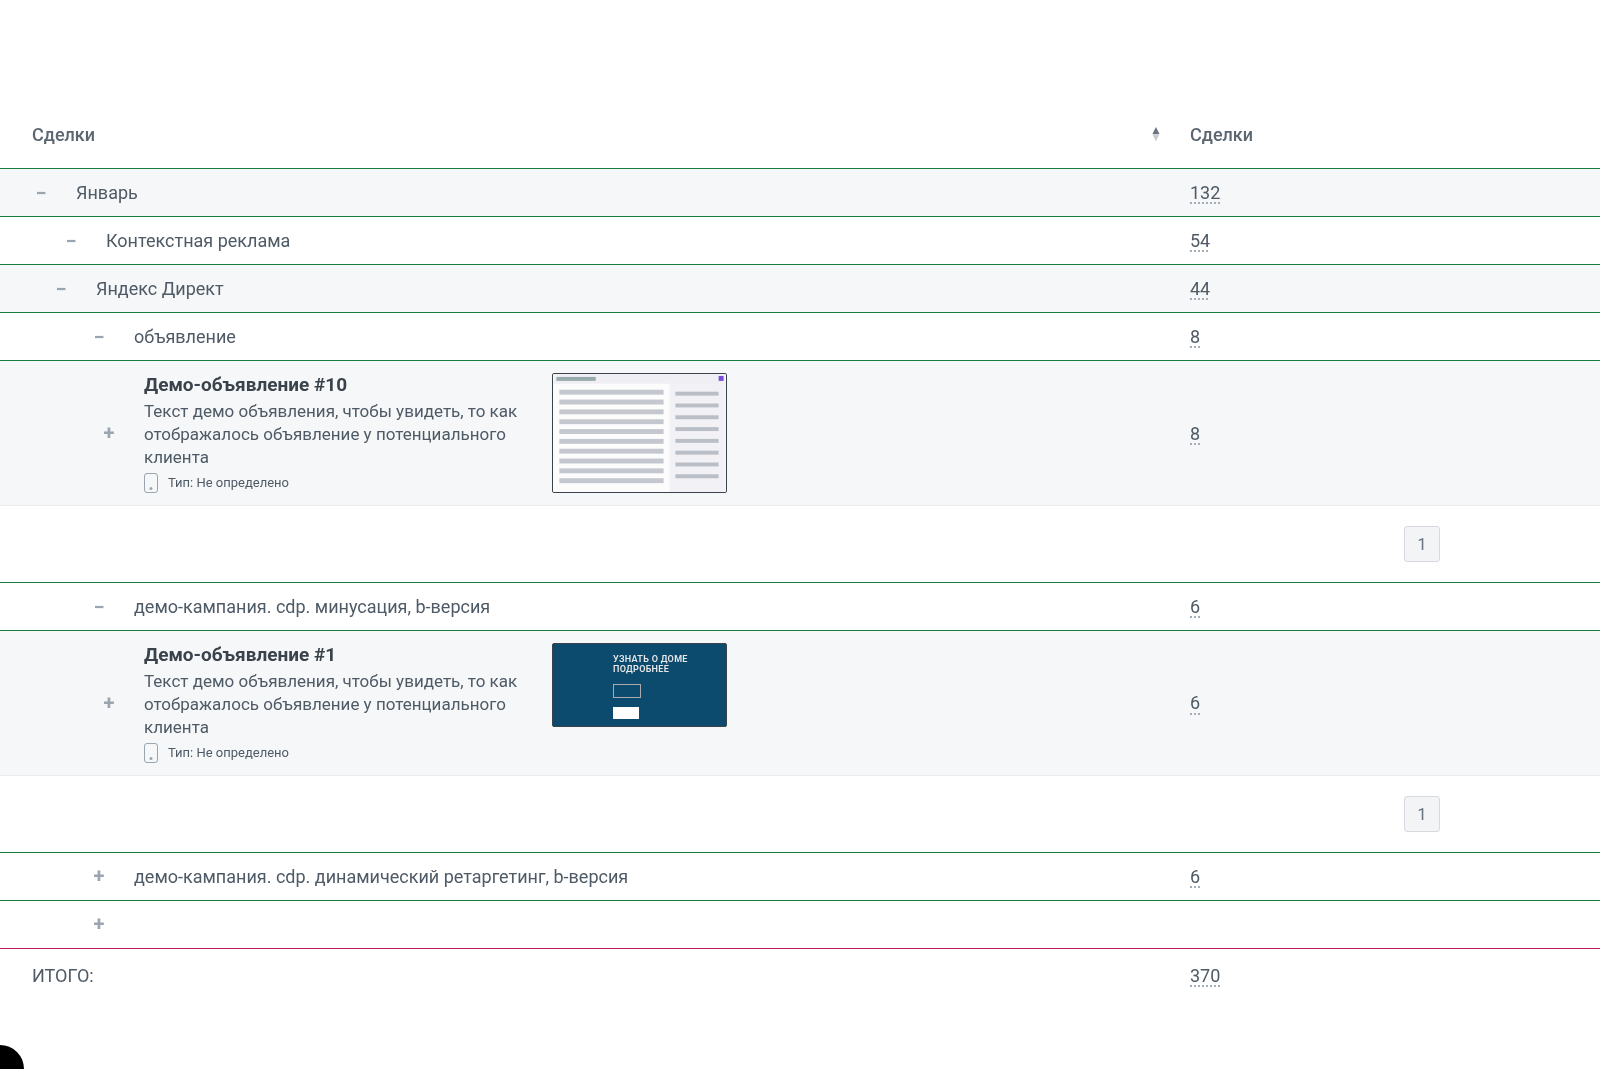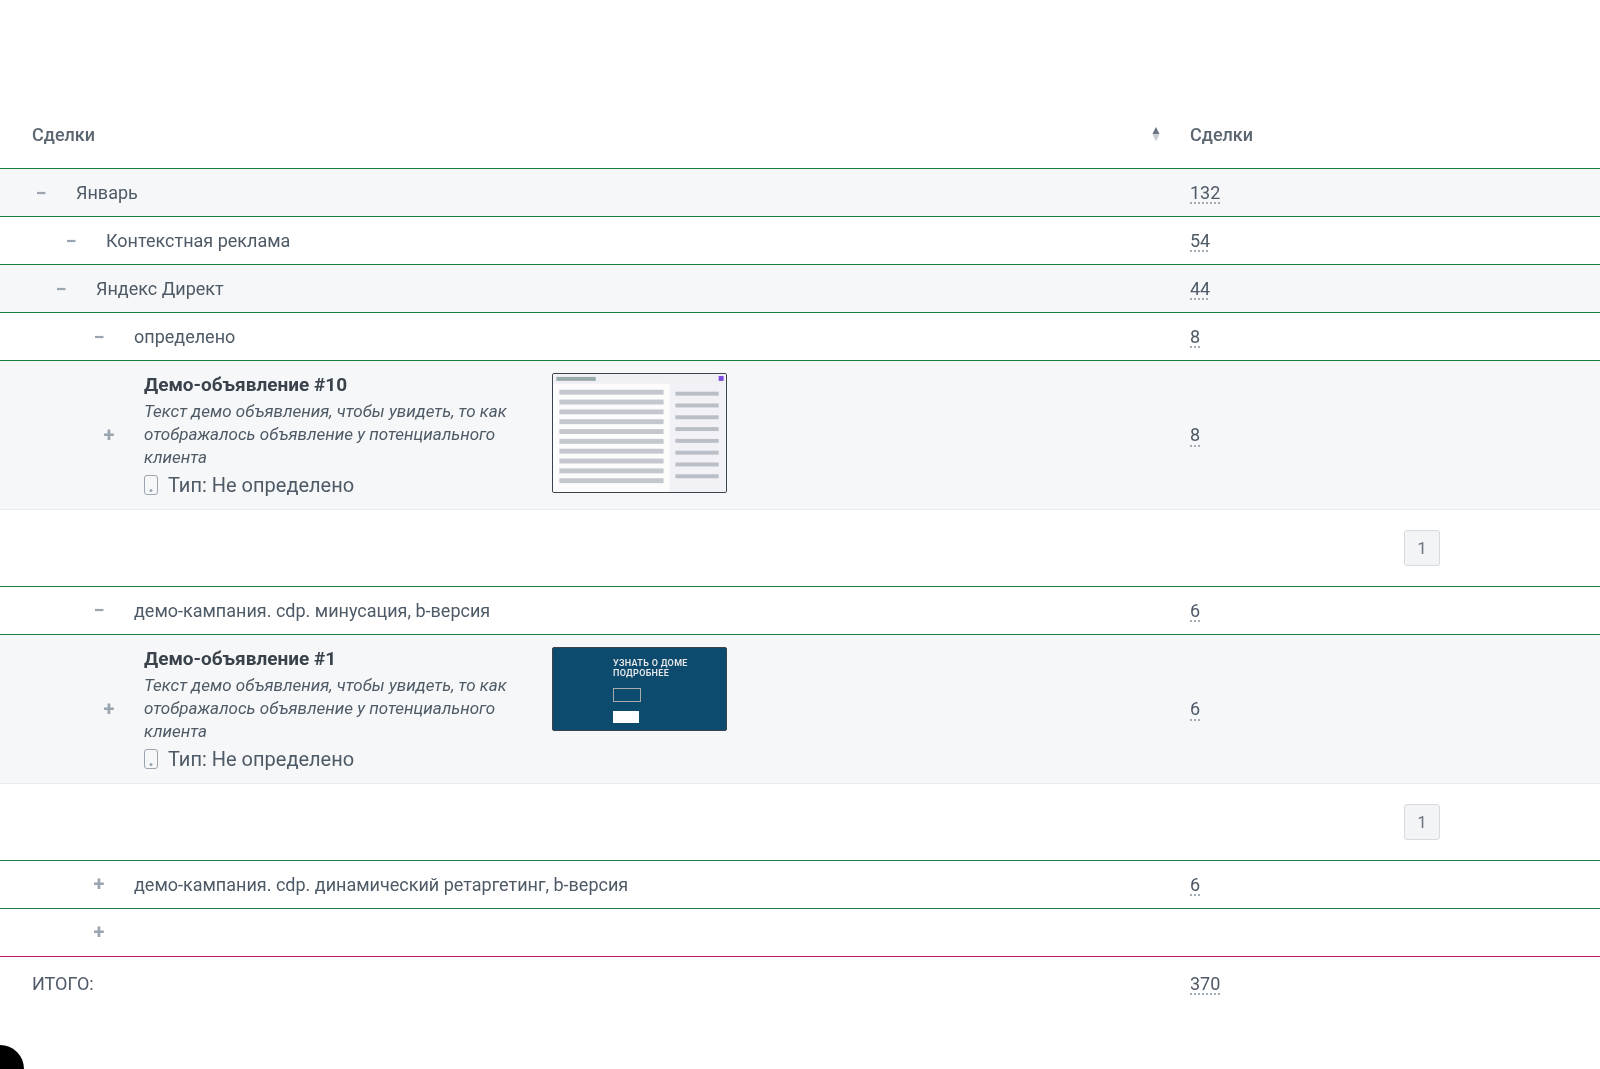--- a/index.html
+++ b/index.html
@@ -25,22 +25,22 @@
   .lvl1 .label-col { padding-left:62px; }
   .lvl2 .label-col { padding-left:52px; }
   .lvl3 .label-col { padding-left:90px; }
   .lvl4 .label-col { padding-left:100px; }
 
   .bg { background:#f6f7f8; }
 
   .ad-block { flex:1; display:flex; align-items:flex-start; padding:12px 0; }
   .ad-text { width:380px; margin-right:28px; }
   .ad-title { font-weight:700; color:#3a434c; font-size:19px; margin-bottom:4px; }
-  .ad-desc { font-size:17px; line-height:1.35; color:#4e5a66; margin-bottom:4px;font-style:italic; }
-  .ad-type { display:flex; align-items:center; font-size:20px; color:#4e5a66; }
+  .ad-desc { font-size:17px; line-height:1.35; color:#4e5a66; margin-bottom:4px; }
+  .ad-type { display:flex; align-items:center; font-size:13px; color:#4e5a66; }
   .device-icon { width:14px; height:20px; border:1.5px solid #9aa5b0; border-radius:3px; margin-right:10px; position:relative; }
   .device-icon::after { content:""; position:absolute; bottom:2px; left:50%; transform:translateX(-50%); width:3px; height:3px; background:#9aa5b0; border-radius:50%; }
 
   .thumb { width:175px; height:120px; border:1.5px solid #3a434c; border-radius:2px; background:#fff; position:relative; overflow:hidden; }
 
   svg.mini-ui { width:100%; height:100%; display:block; }
 
   .thumb.dark { background:#0c4a6e; height:84px; color:#eee; padding:10px 0 0 60px; }
   .thumb.dark .line { font-size:9px; color:#e8e8e8; font-weight:600; letter-spacing:0.3px; }
   .thumb.dark .btn1 { margin-top:10px; border:1px solid #aaa; color:#ddd; font-size:7px; padding:2px 8px; display:inline-block; }
@@ -94,21 +94,21 @@
     <div class="label-col">
       <span class="toggle minus"></span>
       <span>Яндекс Директ</span>
     </div>
     <div class="value-col"><span class="value">44</span></div>
   </div>
 
   <div class="row lvl3">
     <div class="label-col">
       <span class="toggle minus"></span>
-      <span>определено</span>
+      <span>объявление</span>
     </div>
     <div class="value-col"><span class="value">8</span></div>
   </div>
 
   <div class="row lvl4 bg" style="align-items:center;">
     <div class="label-col">
       <span class="toggle plus" style="align-self:center;"></span>
       <div class="ad-block">
         <div class="ad-text">
           <div class="ad-title">Демо-объявление #10</div>

